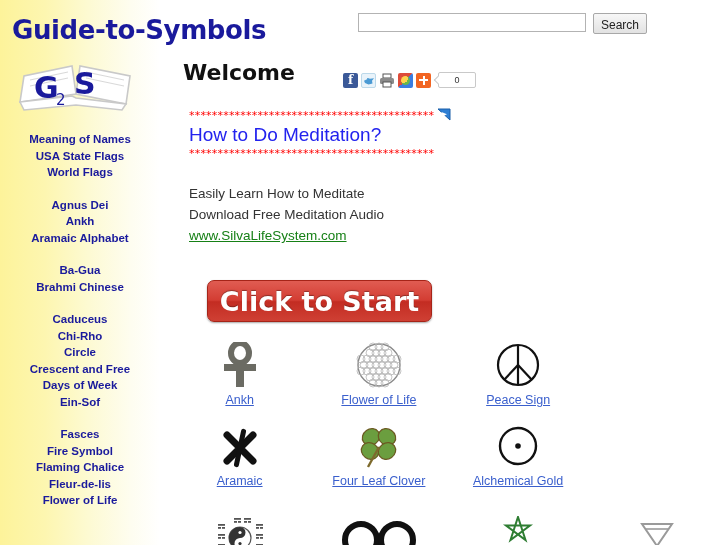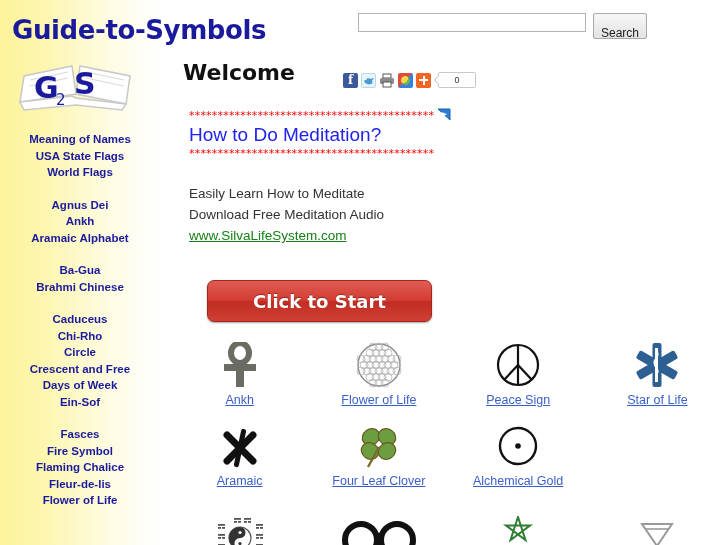--- a/index.html
+++ b/index.html
@@ -24,21 +24,21 @@
     font-family:"DejaVu Sans", sans-serif;
   }
   .search-wrap{position:absolute;left:358px;top:13px;display:flex;align-items:flex-start;}
   .search-input{
     width:228px;height:19px;box-sizing:border-box;
     border:1px solid #b3b3b3;background:#fff;
     font-size:12px;padding:1px 3px;outline:none;
     font-family:"Liberation Sans", sans-serif;
   }
   .search-btn{
-    margin-left:7px;height:21px;padding:12px 7px;box-sizing:border-box;
+    margin-left:7px;height:21px;padding:4px 7px;box-sizing:border-box;
     border:1px solid #a8a8a8;border-radius:2px;
     background:linear-gradient(to bottom,#f7f7f7,#e2e2e2);
     font-size:12px;color:#222;cursor:pointer;
     font-family:"Liberation Sans", sans-serif;
   }
 
   
   .logo{position:absolute;left:14px;top:50px;width:130px;height:70px;}
   .logo svg{display:block;}
 
@@ -99,21 +99,21 @@
   .adchoice{position:absolute;left:248px;top:-3px;width:14px;height:13px;}
   .ad-body{text-align:left;margin-top:23px;}
   .ad-body div{font-size:13.5px;color:#333;line-height:21px;}
   .ad-url{color:#168016;text-decoration:underline;font-size:13.5px;line-height:21px;display:inline-block;}
   .ad-cta{
     position:absolute;left:207px;top:280px;width:225px;height:42px;
     border-radius:7px;box-sizing:border-box;
     background:linear-gradient(to bottom,#e05c52 0%,#d33d33 48%,#c32c22 52%,#cf4034 100%);
     border:1px solid #a62418;
     box-shadow:0 1px 2px rgba(0,0,0,.35);
-    color:#fff;font-size:18px;font-weight:bold;
+    color:#fff;font-size:27px;font-weight:bold;
     display:flex;align-items:center;justify-content:center;
     text-shadow:0 -1px 1px rgba(0,0,0,.35);
     cursor:pointer;font-family:"DejaVu Sans", sans-serif;
   }
 
   
   .grid{
     position:absolute;left:170px;top:340px;width:557px;
     display:grid;grid-template-columns:repeat(4,1fr);
   }
@@ -282,38 +282,20 @@
         <div class="art">
           <svg width="46" height="46" viewBox="0 0 46 46">
             <circle cx="23" cy="23" r="20" fill="none" stroke="#111" stroke-width="2.2"></circle>
             <line x1="23" y1="3" x2="23" y2="43" stroke="#111" stroke-width="2.2"></line>
             <line x1="23" y1="23" x2="9" y2="38" stroke="#111" stroke-width="2.2"></line>
             <line x1="23" y1="23" x2="37" y2="38" stroke="#111" stroke-width="2.2"></line>
           </svg>
         </div>
         <div class="cap">Peace Sign</div>
       </div>
-      <div class="cell">
-        <div class="art">
-          <svg width="44" height="46" viewBox="0 0 44 46">
-            <g fill="#2d5f92">
-              <g transform="translate(22,23)">
-                <rect x="-4.5" y="-22" width="9" height="44" rx="2"></rect>
-                <rect x="-4.5" y="-22" width="9" height="44" rx="2" transform="rotate(60)"></rect>
-                <rect x="-4.5" y="-22" width="9" height="44" rx="2" transform="rotate(120)"></rect>
-              </g>
-            </g>
-            <g fill="#fff">
-              <rect x="20" y="6" width="3" height="34"></rect>
-              <path d="M21.5 8 q3 5 -1 9 q-3 4 1 9 q3 4 -1 8" fill="none" stroke="#fff" stroke-width="1.6"></path>
-            </g>
-          </svg>
-        </div>
-        <div class="cap">Star of Life</div>
-      </div>
       <div class="row-gap"></div>
       <div class="cell">
         <div class="art">
           <svg width="40" height="42" viewBox="0 0 40 42">
             <path d="M7 8 L33 34 M33 8 L7 34" stroke="#111" stroke-width="7" stroke-linecap="round"></path>
             <path d="M20 4 L20 38" stroke="#111" stroke-width="5" stroke-linecap="round" transform="rotate(12 20 21)"></path>
           </svg>
         </div>
         <div class="cap">Aramaic</div>
       </div>

